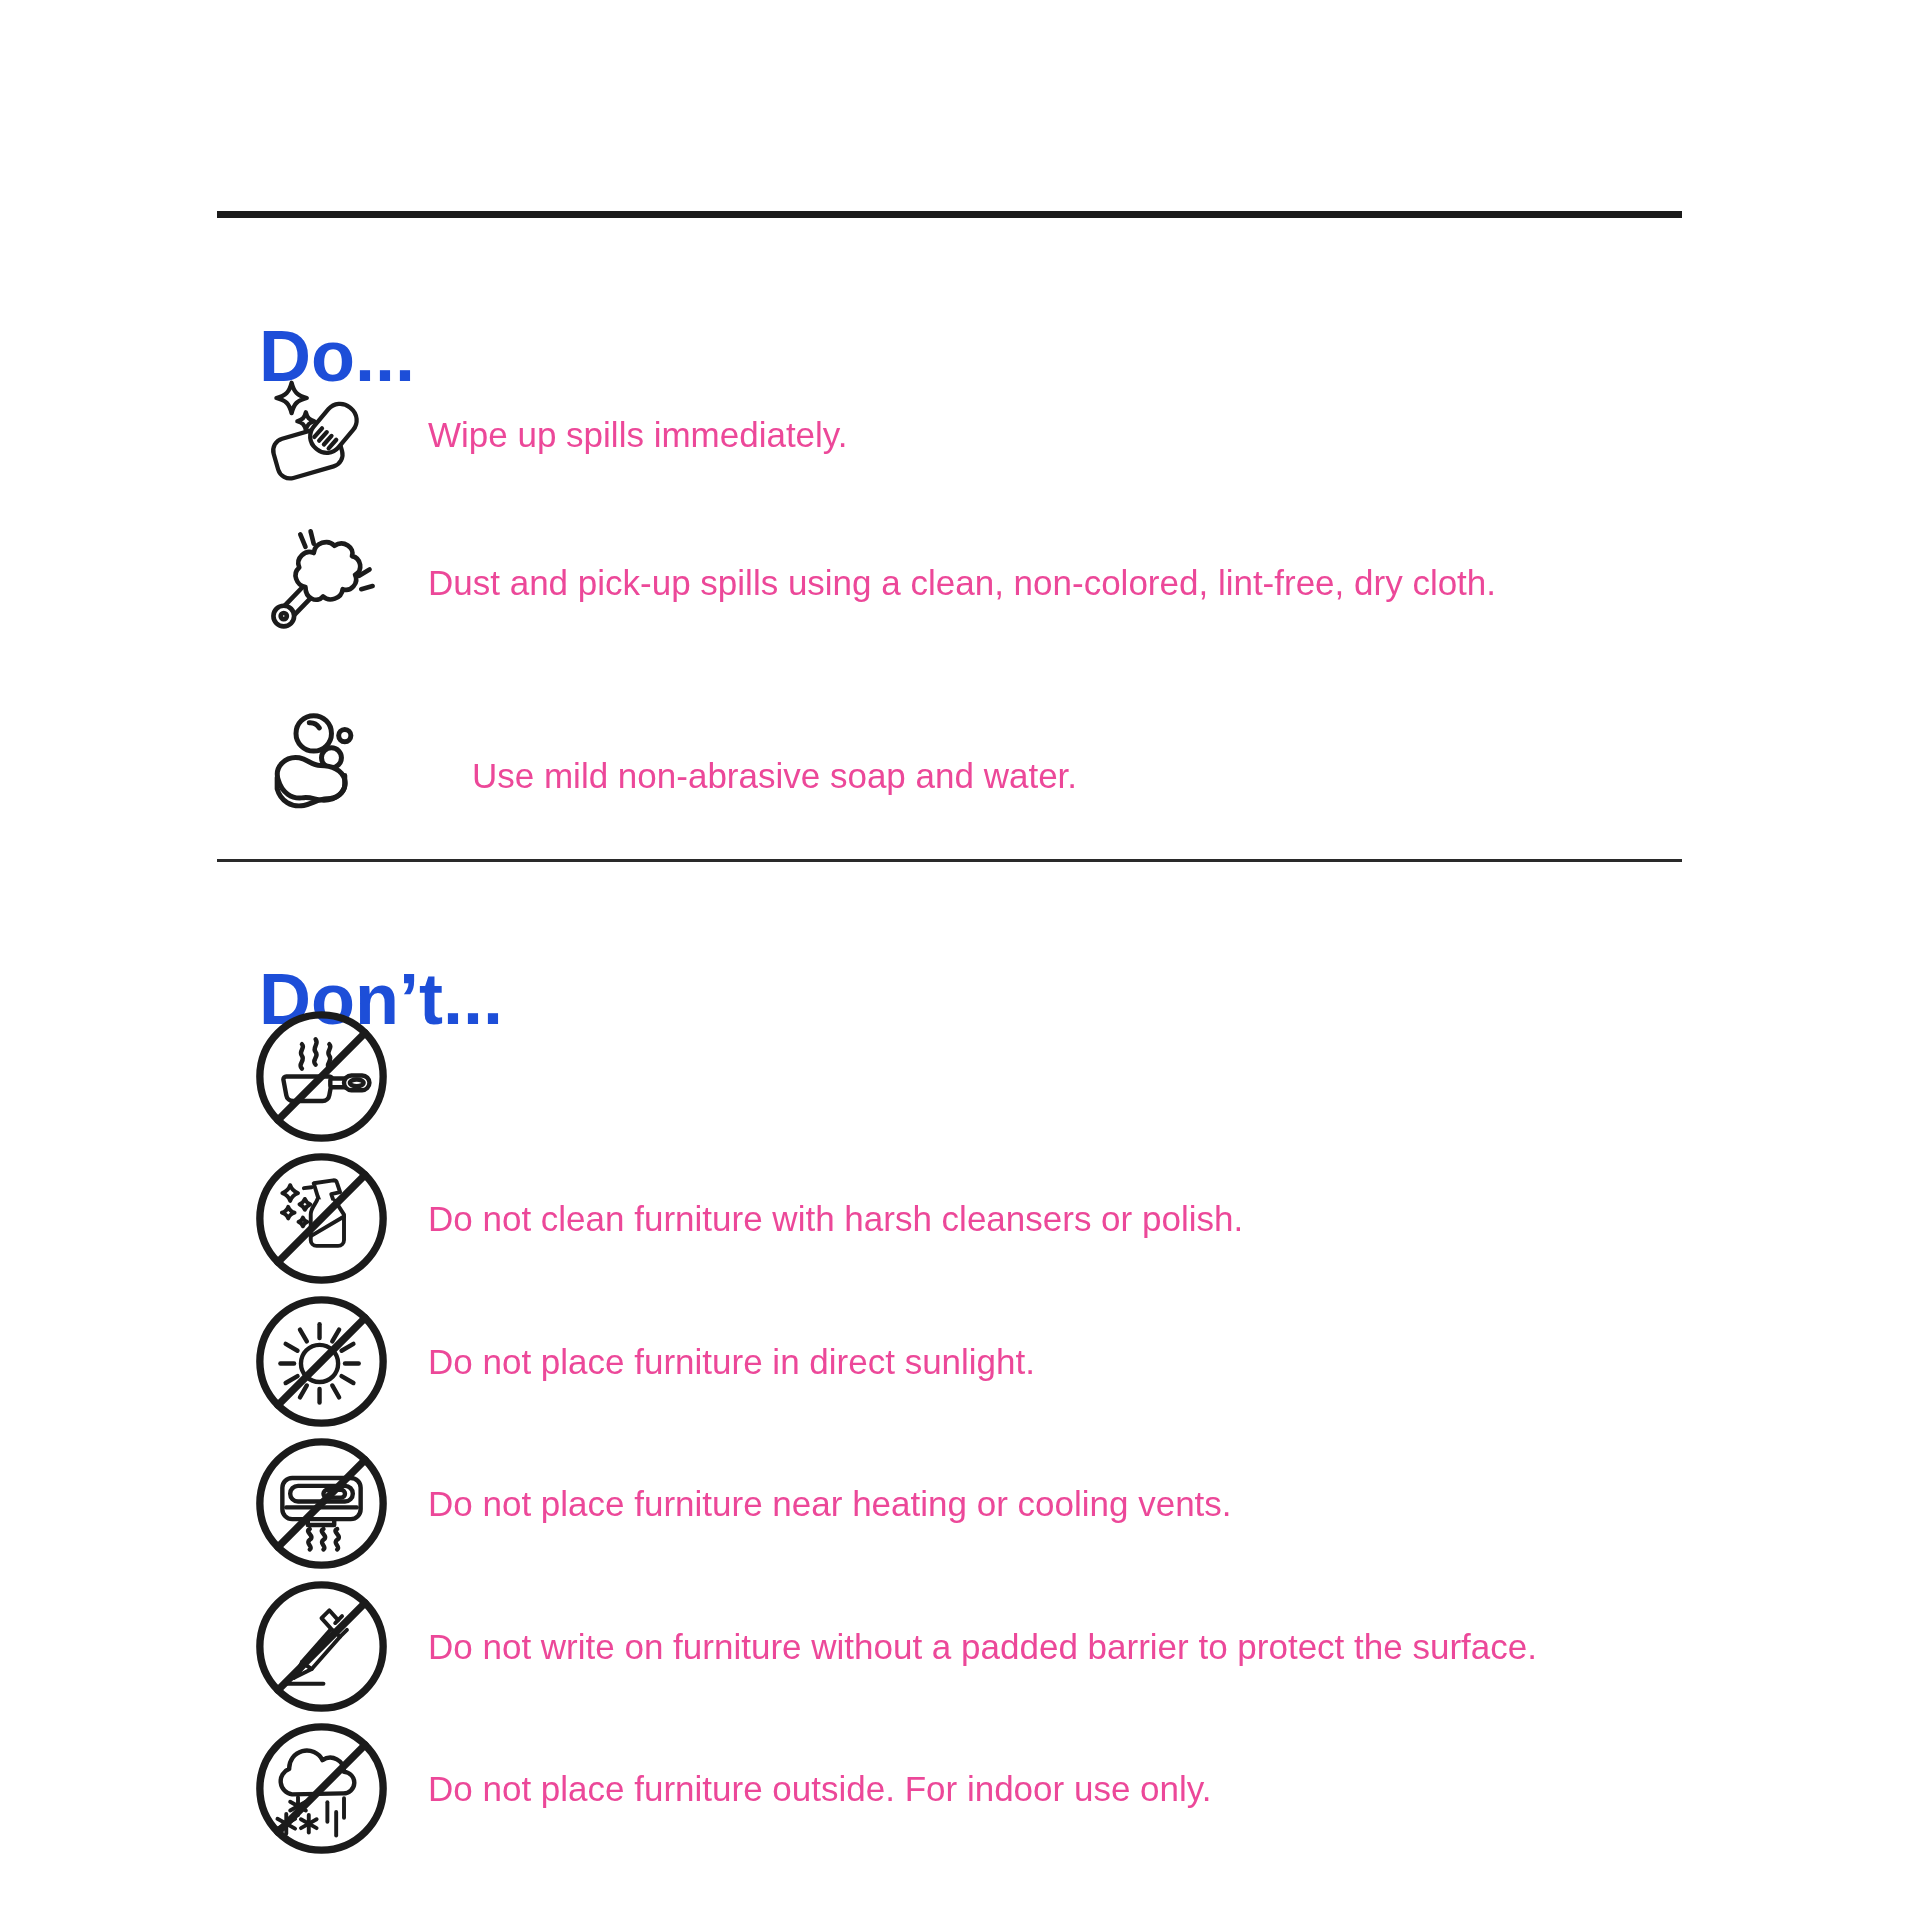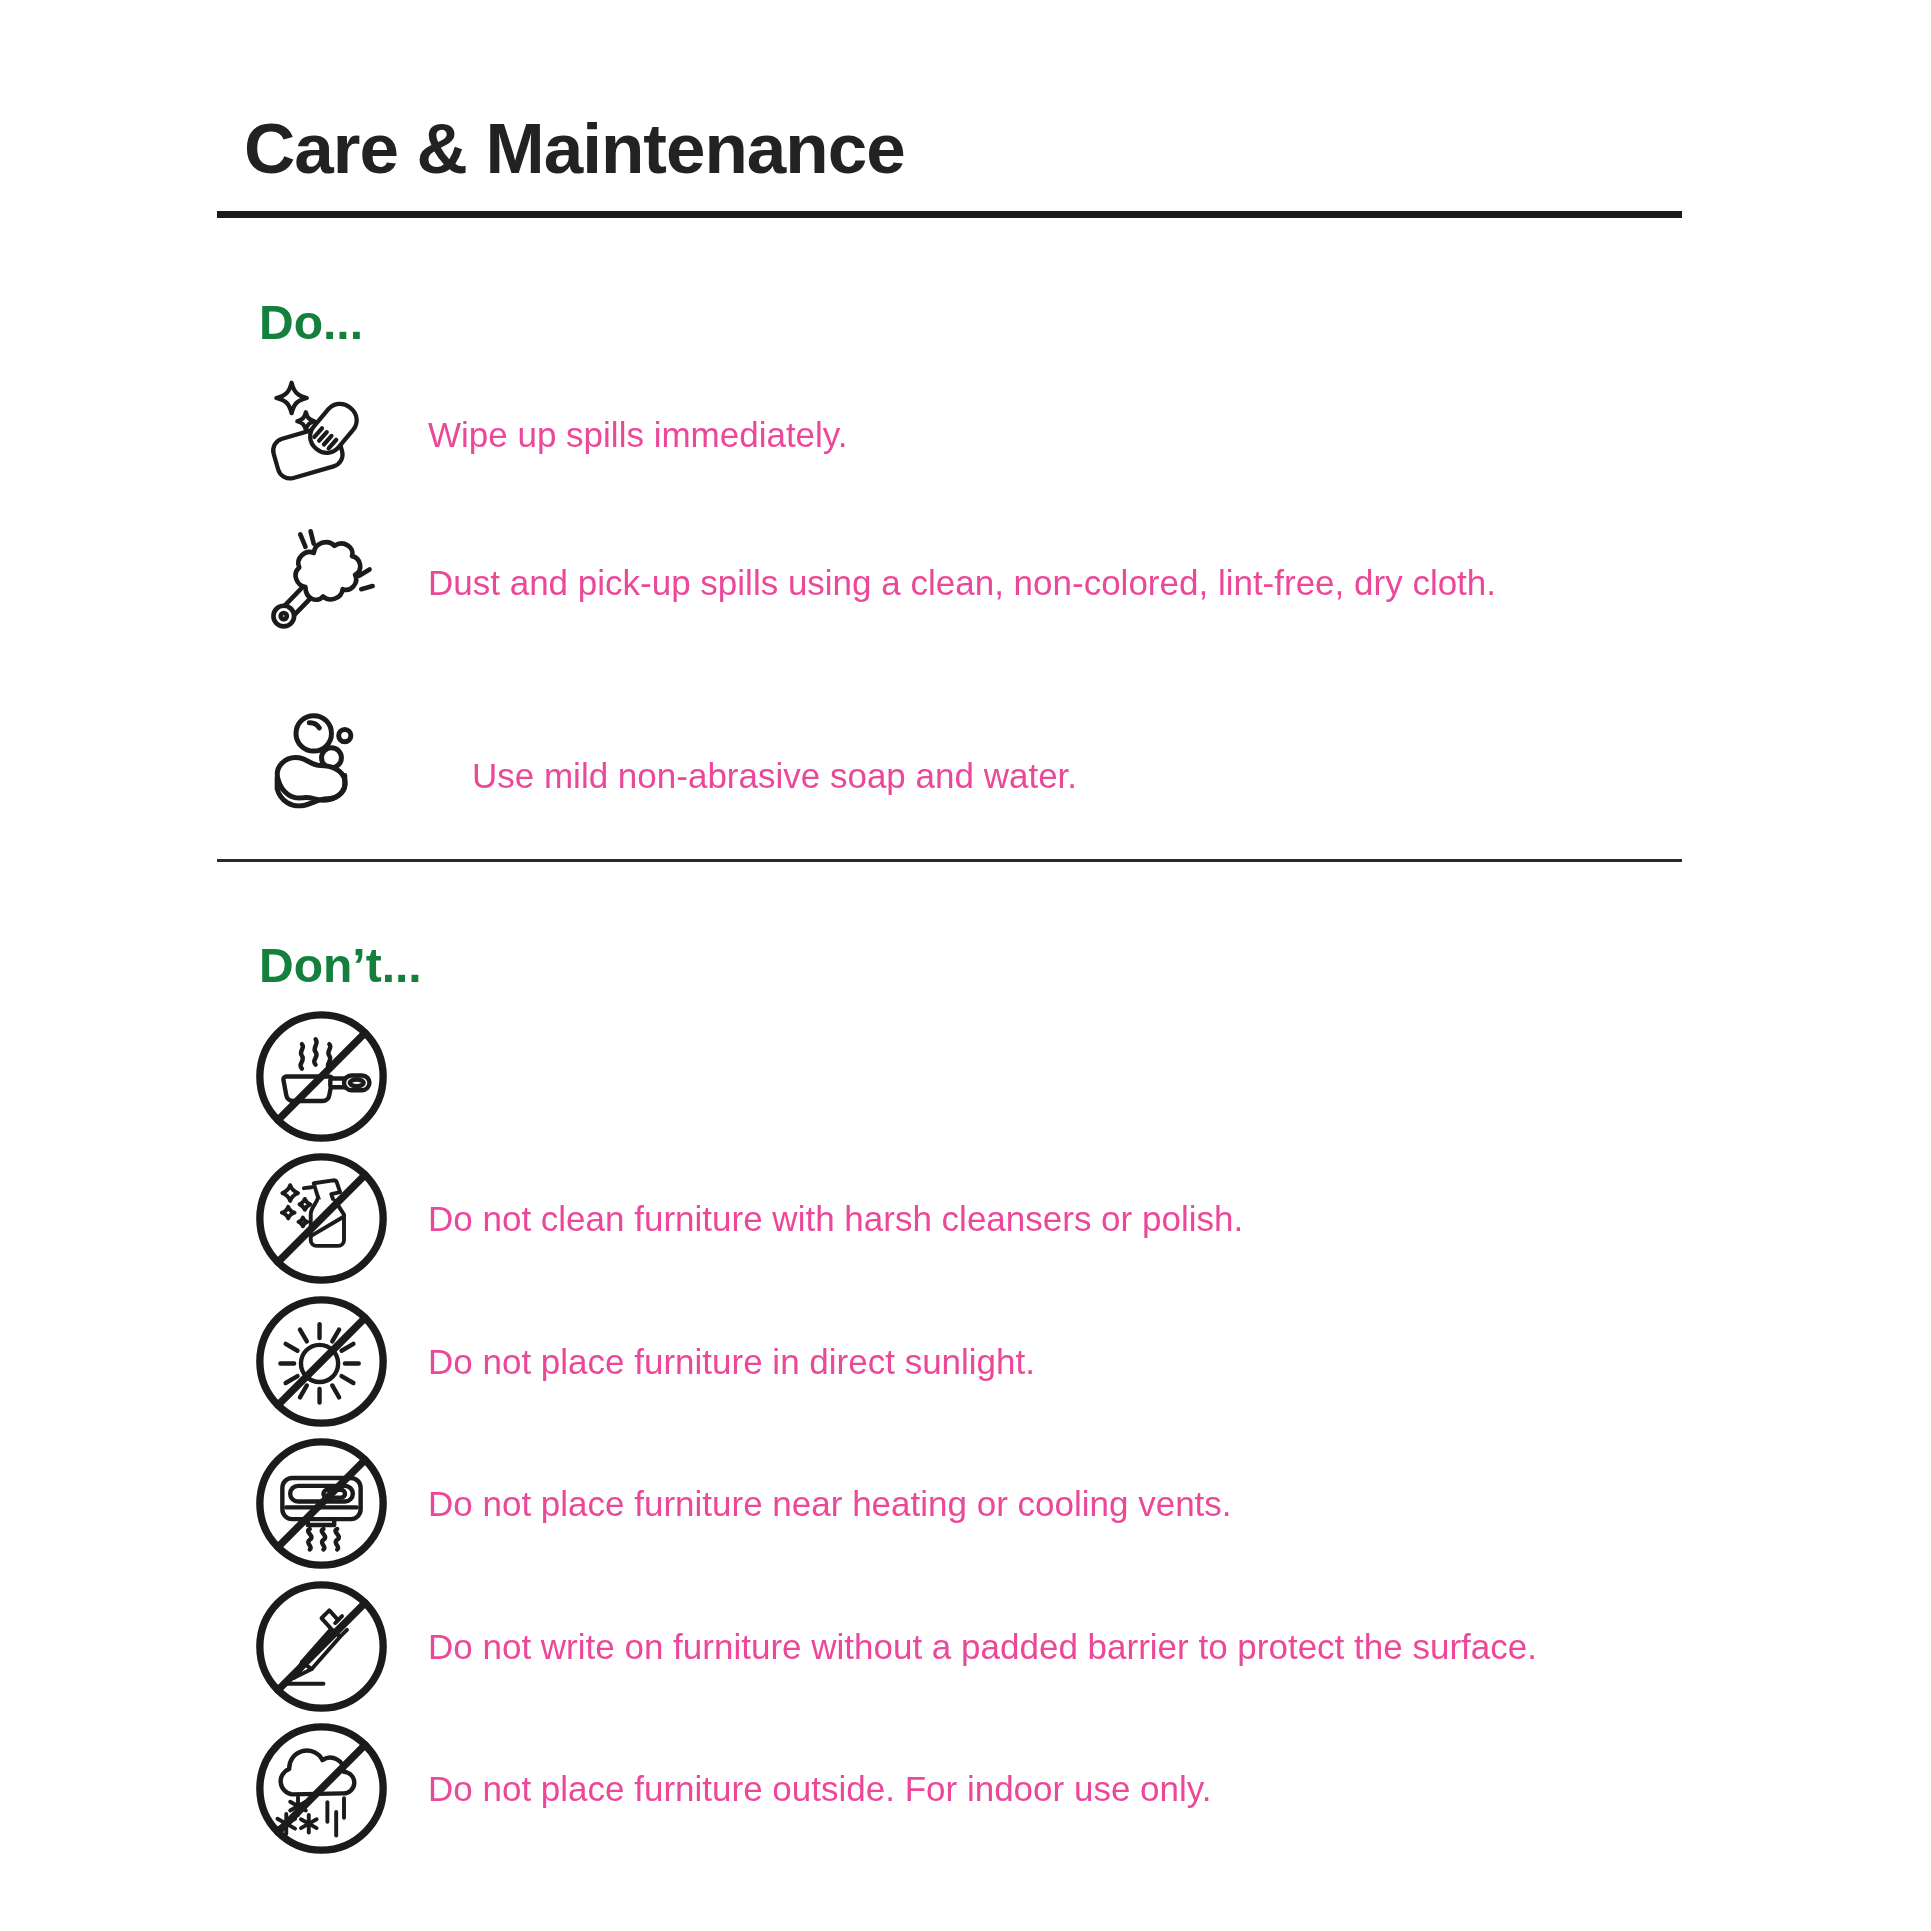--- a/index.html
+++ b/index.html
@@ -42,23 +42,23 @@
     position: absolute;
     left: 217px;
     top: 859px;
     width: 1465px;
     height: 2.9px;
     background: #2a2a2a;
   }
   .sec-heading {
     position: absolute;
     left: 259px;
-    font-size: 48px;
+    font-size: 72px;
     font-weight: 700;
-    color: #15803d;
+    color: #1d4ed8;
     white-space: nowrap;
   }
   .sec-heading.do   { top: 255px; }
   .sec-heading.dont { top: 898px; }
   .row {
     position: absolute;
     left: 249px;
     right: 193px;
     display: flex;
     align-items: center;
@@ -88,21 +88,20 @@
   .row.dont-3 { top: 1435px; height: 137px; }
   .row.dont-4 { top: 1578px; height: 137px; }
   .row.dont-5 { top: 1720px; height: 137px; }
   svg { display: block; }
 </style>
 </head>
 <body>
 
 <div class="page">
 
-  <h1 class="doc-title">Care &amp; Maintenance</h1>
   <div class="rule-thick"></div>
 
   <h2 class="sec-heading do">Do...</h2>
 
   <div class="row do-0">
     <span class="icon-box">
       <svg width="114" height="114" viewBox="0 0 120 120">
         <g fill="none" stroke="#1b1b1b" stroke-width="4.5" stroke-linecap="round" stroke-linejoin="round">
           <rect x="10" y="57" width="70" height="43" rx="13" transform="rotate(-16 45 78)" fill="#ffffff"></rect>
           <rect x="55" y="25" width="34" height="56" rx="16" transform="rotate(40 72 53)" fill="#ffffff"></rect>

